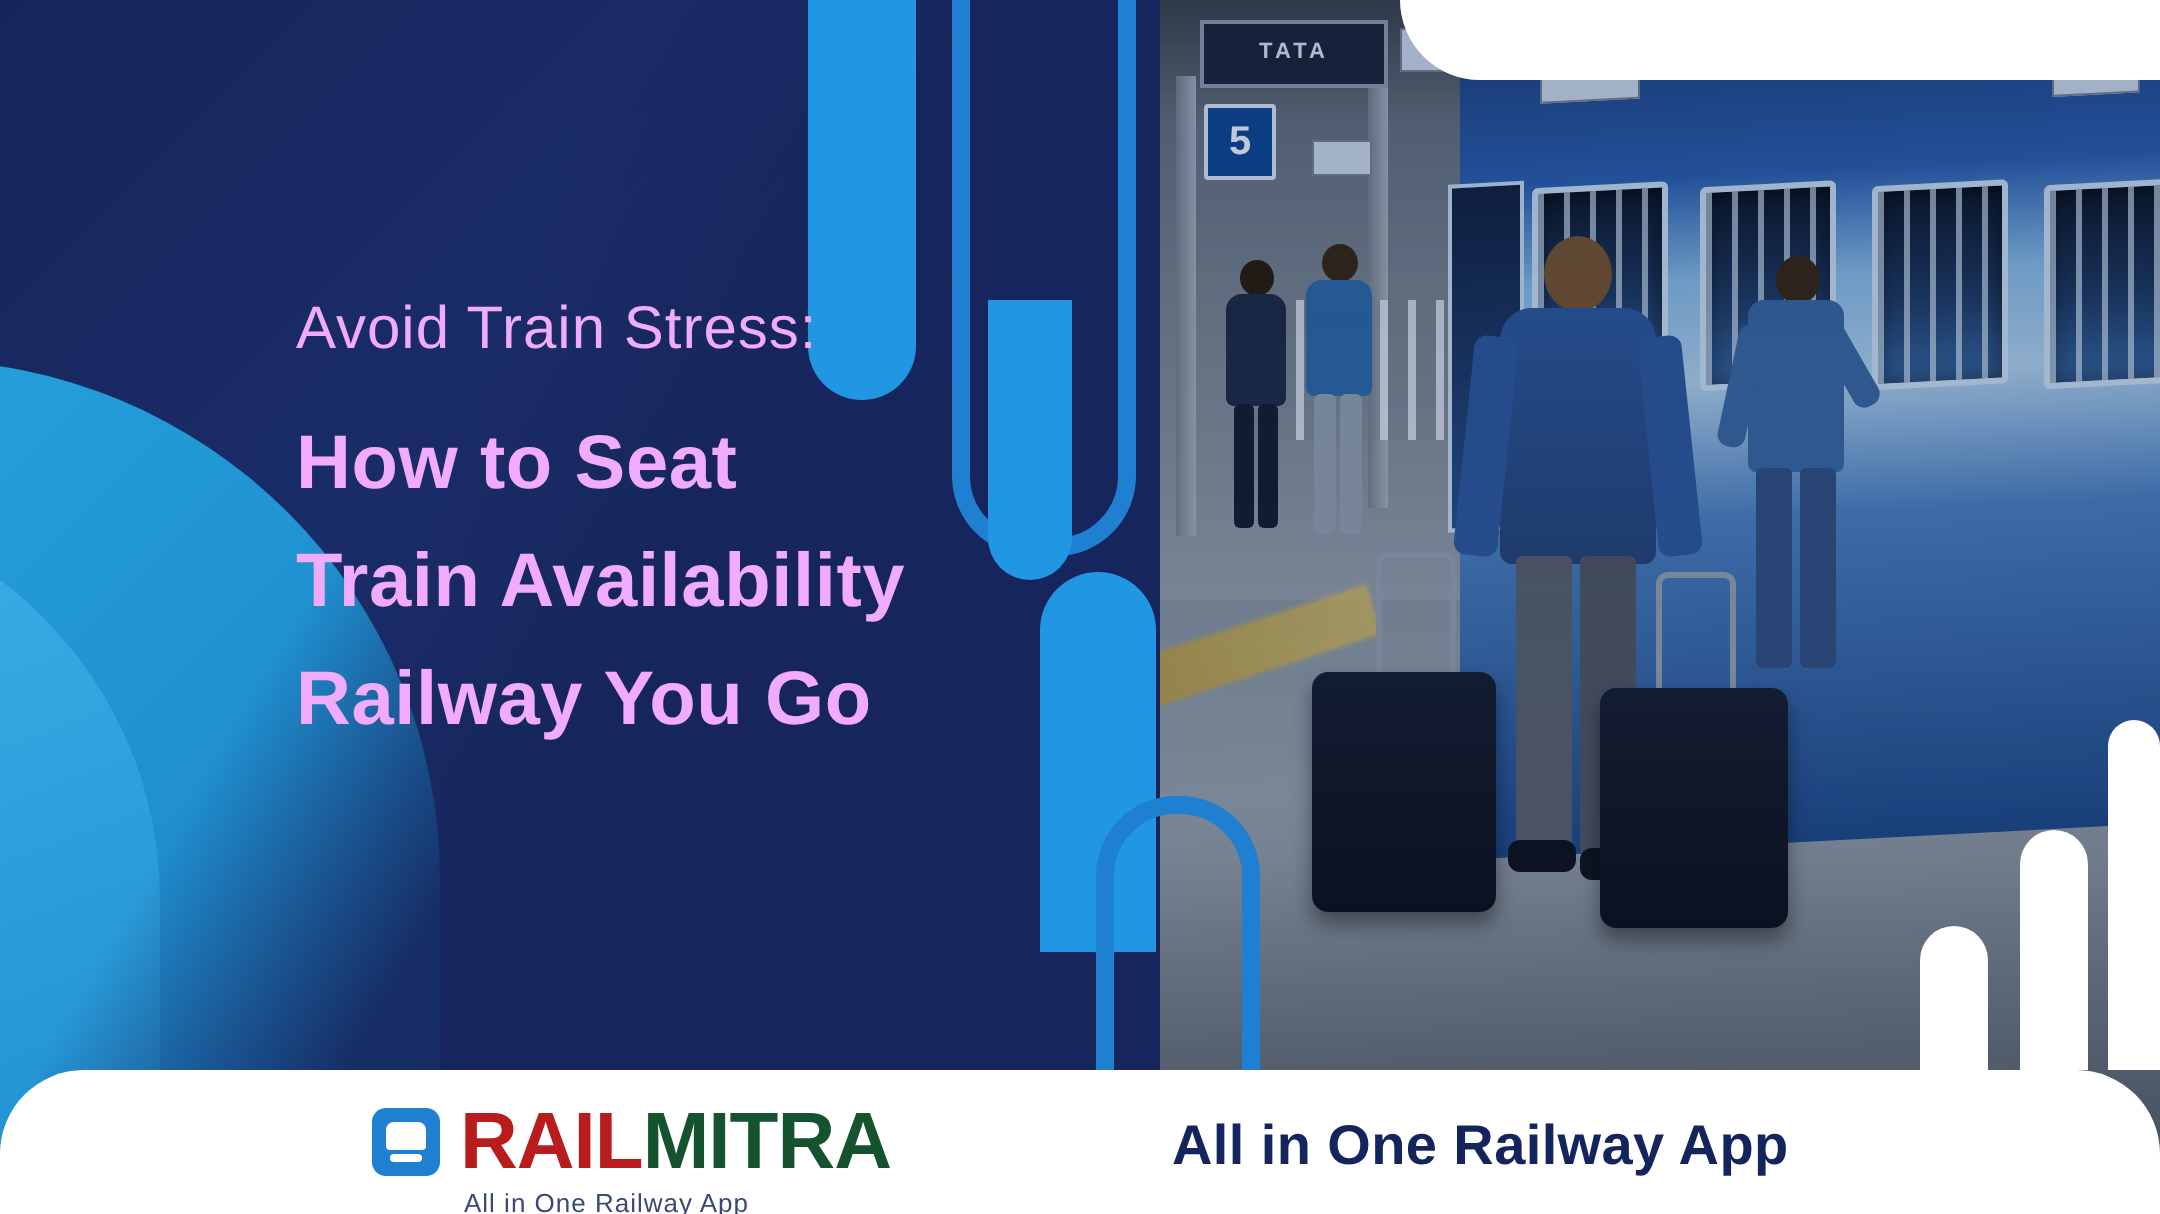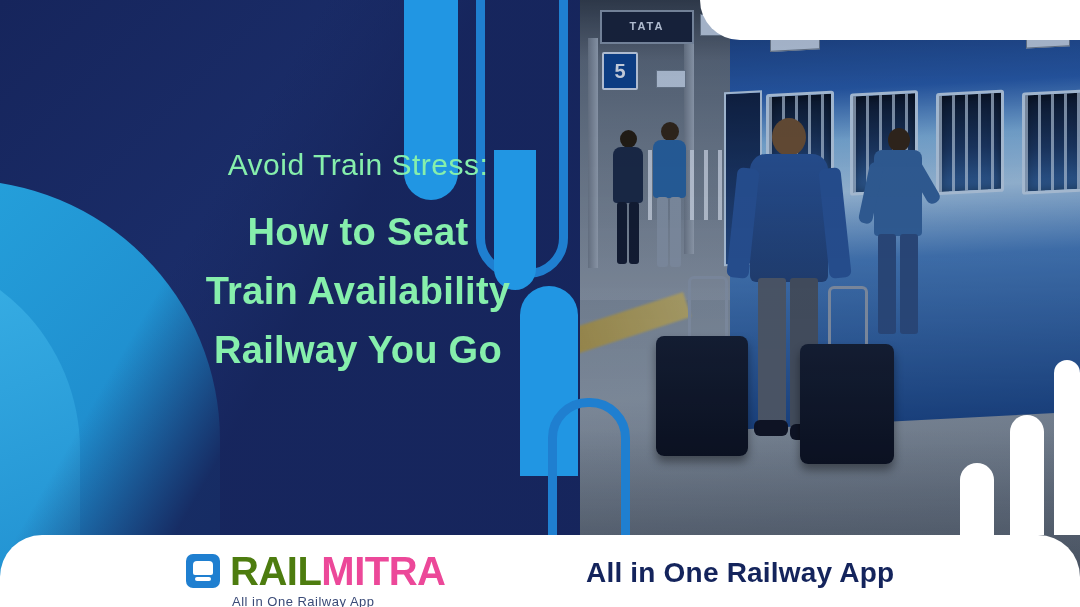--- a/index.html
+++ b/index.html
@@ -197,24 +197,23 @@
   .bar-outline {
     position: absolute;
     border-radius: 40px;
     border: 9px solid #1f7fd0;
     background: transparent;
   }
 
   
   .headline-wrap {
     position: absolute;
-    left: 158px; top: 148px;
+    left: 148px; top: 148px;
     width: 400px;
-    color: #86efac;
-    text-align: center;
+    color: #f0abfc;
   }
   .eyebrow {
     font-size: 30px;
     font-weight: 400;
     letter-spacing: .5px;
     line-height: 1.1;
     margin-bottom: 22px;
     white-space: nowrap;
   }
   .title-line {
@@ -262,22 +261,22 @@
     width: 16px; height: 4px;
     background: #ffffff;
     border-radius: 2px;
   }
   .brand-text {
     font-size: 40px;
     font-weight: bold;
     letter-spacing: -.5px;
     line-height: 1;
   }
-  .brand-rail { color: #4d7c0f; text-align: center; }
-  .brand-mitra { color: #ec4899; }
+  .brand-rail { color: #b91c1c; text-align: center; }
+  .brand-mitra { color: #14532d; }
   .brand-sub {
     position: absolute;
     left: 232px; top: 59px;
     font-size: 13px;
     color: #3a4a77;
     letter-spacing: .5px;
   }
   .tagline {
     position: absolute;
     left: 586px; top: 22px;

